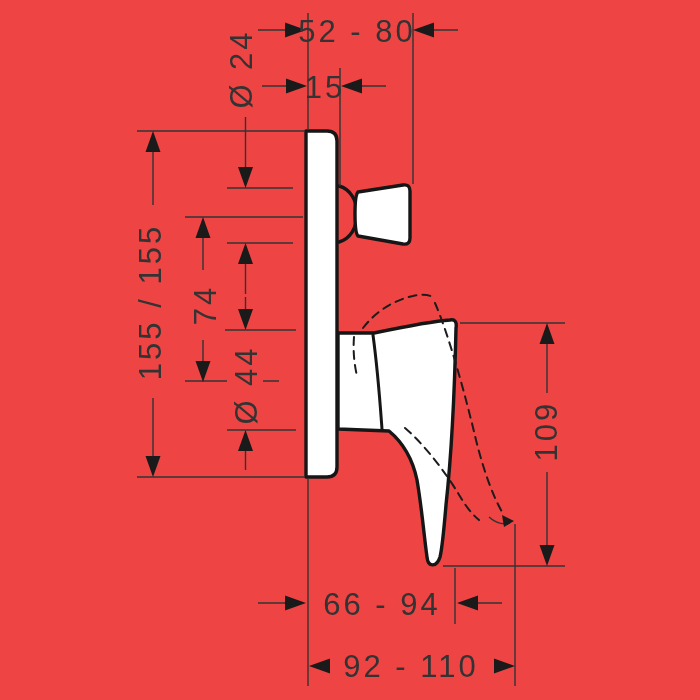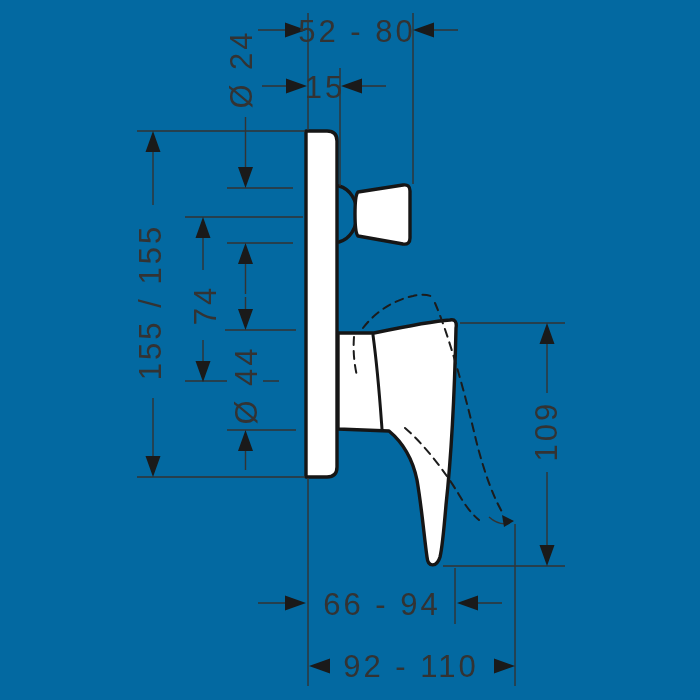--- a/index.html
+++ b/index.html
@@ -1,20 +1,20 @@
 <!DOCTYPE html>
 <html><head>
 <meta charset="utf-8">
 <style>
   html, body { margin: 0; padding: 0; background: #ffffff; }
   .canvas {
     position: relative;
     width: 700px;
     height: 700px;
-    background: #0369a1;
+    background: #ef4444;
     overflow: hidden;
   }
   svg { display: block; }
   .dim-label {
     font-family: "Liberation Sans", "DejaVu Sans", sans-serif;
     font-size: 31px;
     letter-spacing: 3px;
     fill: #333333;
   }
   .outline   { fill: none; stroke: #161616; stroke-width: 3.4; stroke-linejoin: round; stroke-linecap: round; }

